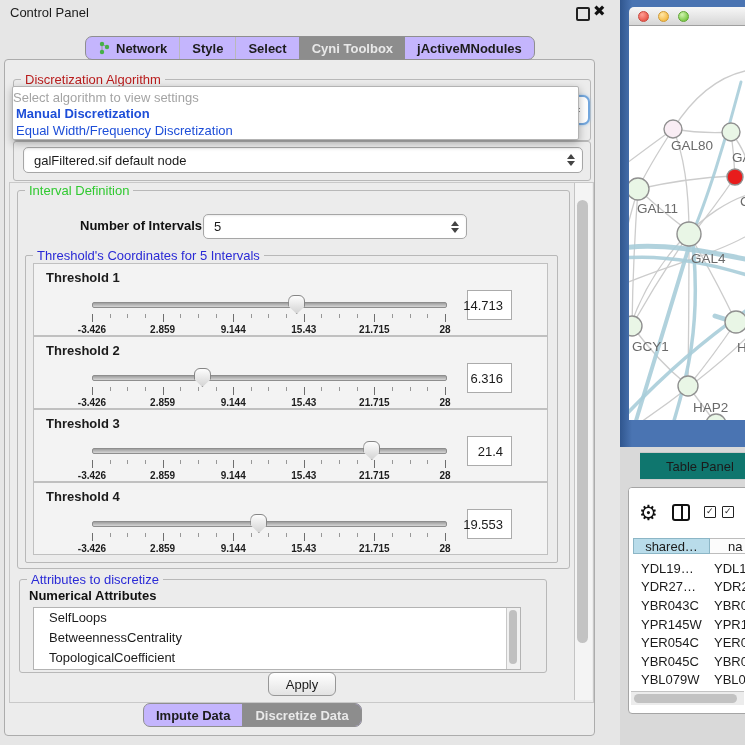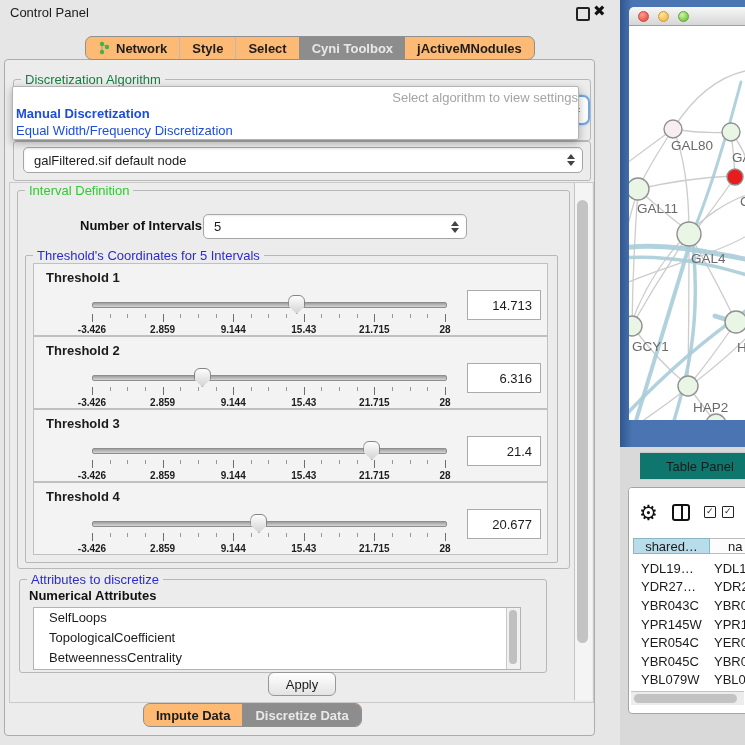--- a/index.html
+++ b/index.html
@@ -5,45 +5,45 @@
   html,body{margin:0;padding:0;}
   body{width:745px;height:745px;position:relative;overflow:hidden;background:#e6e6e6;
        font-family:"Liberation Sans","DejaVu Sans",sans-serif;color:#1b1b1b;}
   .abs{position:absolute;}
   
   .cp-title{left:10px;top:5px;font-size:13px;color:#1b1b1b;}
   .float-btn{left:576px;top:7px;width:10px;height:10px;border:2px solid #222;border-radius:2px;background:#e6e6e6;}
   .close-btn{left:593px;top:2px;font-size:15px;font-weight:bold;color:#111;}
   .cp-body{left:4px;top:59px;width:589px;height:675px;background:#ececec;border:1px solid #acacac;border-radius:4px;}
   
-  .seg-bar{display:flex;background:#fdba74;border:1px solid #8f8f8f;border-radius:7px;overflow:hidden;height:22px;z-index:5;}
+  .seg-bar{display:flex;background:#c4b5fd;border:1px solid #8f8f8f;border-radius:7px;overflow:hidden;height:22px;z-index:5;}
   .seg{display:flex;align-items:center;gap:5px;padding:0 12px;font-size:13px;font-weight:600;color:#1c1c1c;background:transparent;border-left:1px solid #b9b9b9;white-space:nowrap;}
   .seg:first-child{border-left:none;}
   .seg.active{background:#8d8d8d;color:#e9e9e9;border-left-color:#8d8d8d;}
   .seg.active + .seg{border-left:none;}
   .top-tabs{left:85px;top:36px;}
   .bottom-tabs{left:143px;top:703px;}
   
   .group{border:1px solid #b8b8b8;border-radius:3px;}
   .group-title{position:absolute;top:-8px;left:7px;background:#ececec;padding:0 4px;font-size:13px;white-space:nowrap;}
   .t-blue{color:#2a2ad6;}
   .t-green{color:#30c930;}
   .t-slate{color:#737373;margin-top:24px;}
-  .t-muted{color:#15803d;}
+  .t-muted{color:#b91c1c;}
   
   .combo{background:#fff;border:1px solid #a6a6a6;border-radius:5px;display:flex;align-items:center;font-size:13px;box-shadow:inset 0 1px 2px rgba(0,0,0,.08);}
   .combo .val{flex:1;padding:0 10px;overflow:hidden;white-space:nowrap;}
   .spin{width:13px;margin-right:5px;display:flex;flex-direction:column;align-items:center;gap:2px;}
   .spin i{width:0;height:0;border-left:4px solid transparent;border-right:4px solid transparent;display:block;}
   .spin .up{border-bottom:5px solid #444;}
   .spin .dn{border-top:5px solid #444;}
   
   .popup{left:12px;top:86px;width:565px;height:52px;background:#fff;border:1px solid #b3b3b3;border-radius:2px;
          box-shadow:0 3px 8px rgba(0,0,0,.3);z-index:50;font-size:13px;}
-  .popup .hint{text-align:right;color:#a4a4a4;padding-top:3px;}
+  .popup .hint{text-align:left;color:#a4a4a4;padding-top:3px;}
   .popup .opt{padding:0 3px;line-height:17px;color:#1d4ed8;}
   .popup .opt.sel{font-weight:bold;}
   .focus-combo{left:24px;top:95px;width:562px;height:26px;background:#fff;border:2px solid #74a7dd;border-radius:7px;
                box-shadow:0 0 3px #9cc3e8;z-index:40;display:flex;justify-content:flex-end;align-items:center;}
   
   .scrollpane{left:9px;top:182px;width:583px;height:519px;border:1px solid #c9c9c9;background:#ececec;}
   .vsb{left:574px;top:183px;width:17px;height:517px;background:#f4f4f4;border-left:1px solid #c4c4c4;}
   .vsb .thumb{position:absolute;left:2px;top:17px;width:11px;height:443px;background:#c3c3c3;border-radius:6px;}
   
   .lbl-bold{font-size:13px;font-weight:bold;color:#111;}
@@ -52,21 +52,21 @@
   .tbox .tlabel{position:absolute;left:12px;top:6px;font-size:13px;font-weight:bold;}
   .trackwrap{position:absolute;left:58px;top:38px;width:353px;height:30px;}
   .track{position:absolute;left:0;top:0;width:100%;height:4px;border-radius:2px;background:linear-gradient(#9e9e9e,#d6d6d6);border:1px solid #8e8e8e;}
   .thumb-s{position:absolute;top:-7px;width:15px;height:17px;background:linear-gradient(#fdfdfd,#d4d4d4);border:1px solid #858585;border-radius:6px 6px 3px 3px;clip-path:polygon(0 0,100% 0,100% 58%,50% 100%,0 58%);}
   .ticks{position:absolute;left:0;top:12px;width:100%;height:8px;
          background-image:repeating-linear-gradient(90deg,#979797 0 1px,transparent 1px 17.65px);
          background-size:100% 4px;background-repeat:no-repeat;}
   .majtick{position:absolute;top:0;width:1px;height:8px;background:#6e6e6e;}
   .ticklabels{position:absolute;left:0;top:22px;width:100%;height:12px;}
   .ticklabels span{position:absolute;transform:translateX(-50%);font-size:10px;font-weight:bold;color:#1c1c1c;white-space:nowrap;}
-  .vbox{position:absolute;left:433px;top:26px;width:74px;height:30px;background:#fff;border:1px solid #ababab;
+  .vbox{position:absolute;left:433px;top:26px;width:45px;height:30px;background:#fff;border:1px solid #ababab;
         font-size:13px;display:flex;align-items:center;justify-content:flex-end;padding-right:8px;box-sizing:border-box;}
   
   .attr-list{left:33px;top:607px;width:486px;height:61px;background:#fff;border:1px solid #b3b3b3;overflow:hidden;font-size:13px;}
   .attr-list .item{padding:0 0 0 15px;line-height:20px;}
   .attr-sb{position:absolute;right:0;top:0;width:13px;height:100%;background:#f1f1f1;border-left:1px solid #c8c8c8;}
   .attr-sb .thumb{position:absolute;left:2px;top:2px;width:8px;height:54px;background:#c0c0c0;border-radius:4px;}
   .apply-btn{left:268px;top:672px;width:66px;height:22px;background:linear-gradient(#ffffff,#e3e3e3);border:1px solid #979797;
              border-radius:6px;font-size:13px;display:flex;align-items:center;justify-content:center;}
   
   .right-region{left:620px;top:0;width:125px;height:745px;background:#d9d9d9;}
@@ -265,32 +265,32 @@
         </div>
         <div class="ticklabels">
           <span style="left:0%">-3.426</span>
           <span style="left:20%">2.859</span>
           <span style="left:40%">9.144</span>
           <span style="left:60%">15.43</span>
           <span style="left:80%">21.715</span>
           <span style="left:100%">28</span>
         </div>
       </div>
-      <div class="vbox">20.677</div>
+      <div class="vbox">19.553</div>
     </div>
   </div>
 
 <div class="abs group" style="left:19px;top:579px;width:526px;height:92px;">
   <span class="group-title t-blue">Attributes to discretize</span>
 </div>
 <div class="abs lbl-bold" style="left:29px;top:588px;">Numerical Attributes</div>
 <div class="abs attr-list" id="attr-list">
   <div class="item">SelfLoops</div>
+    <div class="item">BetweennessCentrality</div>
     <div class="item">TopologicalCoefficient</div>
-    <div class="item">BetweennessCentrality</div>
     <div class="attr-sb">
       <div class="thumb"></div>
     </div>
 </div>
 <div class="abs apply-btn">Apply</div>
 
 <div class="abs seg-bar bottom-tabs" id="bottom-tabs">
     <div class="seg">
       <span>Impute Data</span>
     </div>

